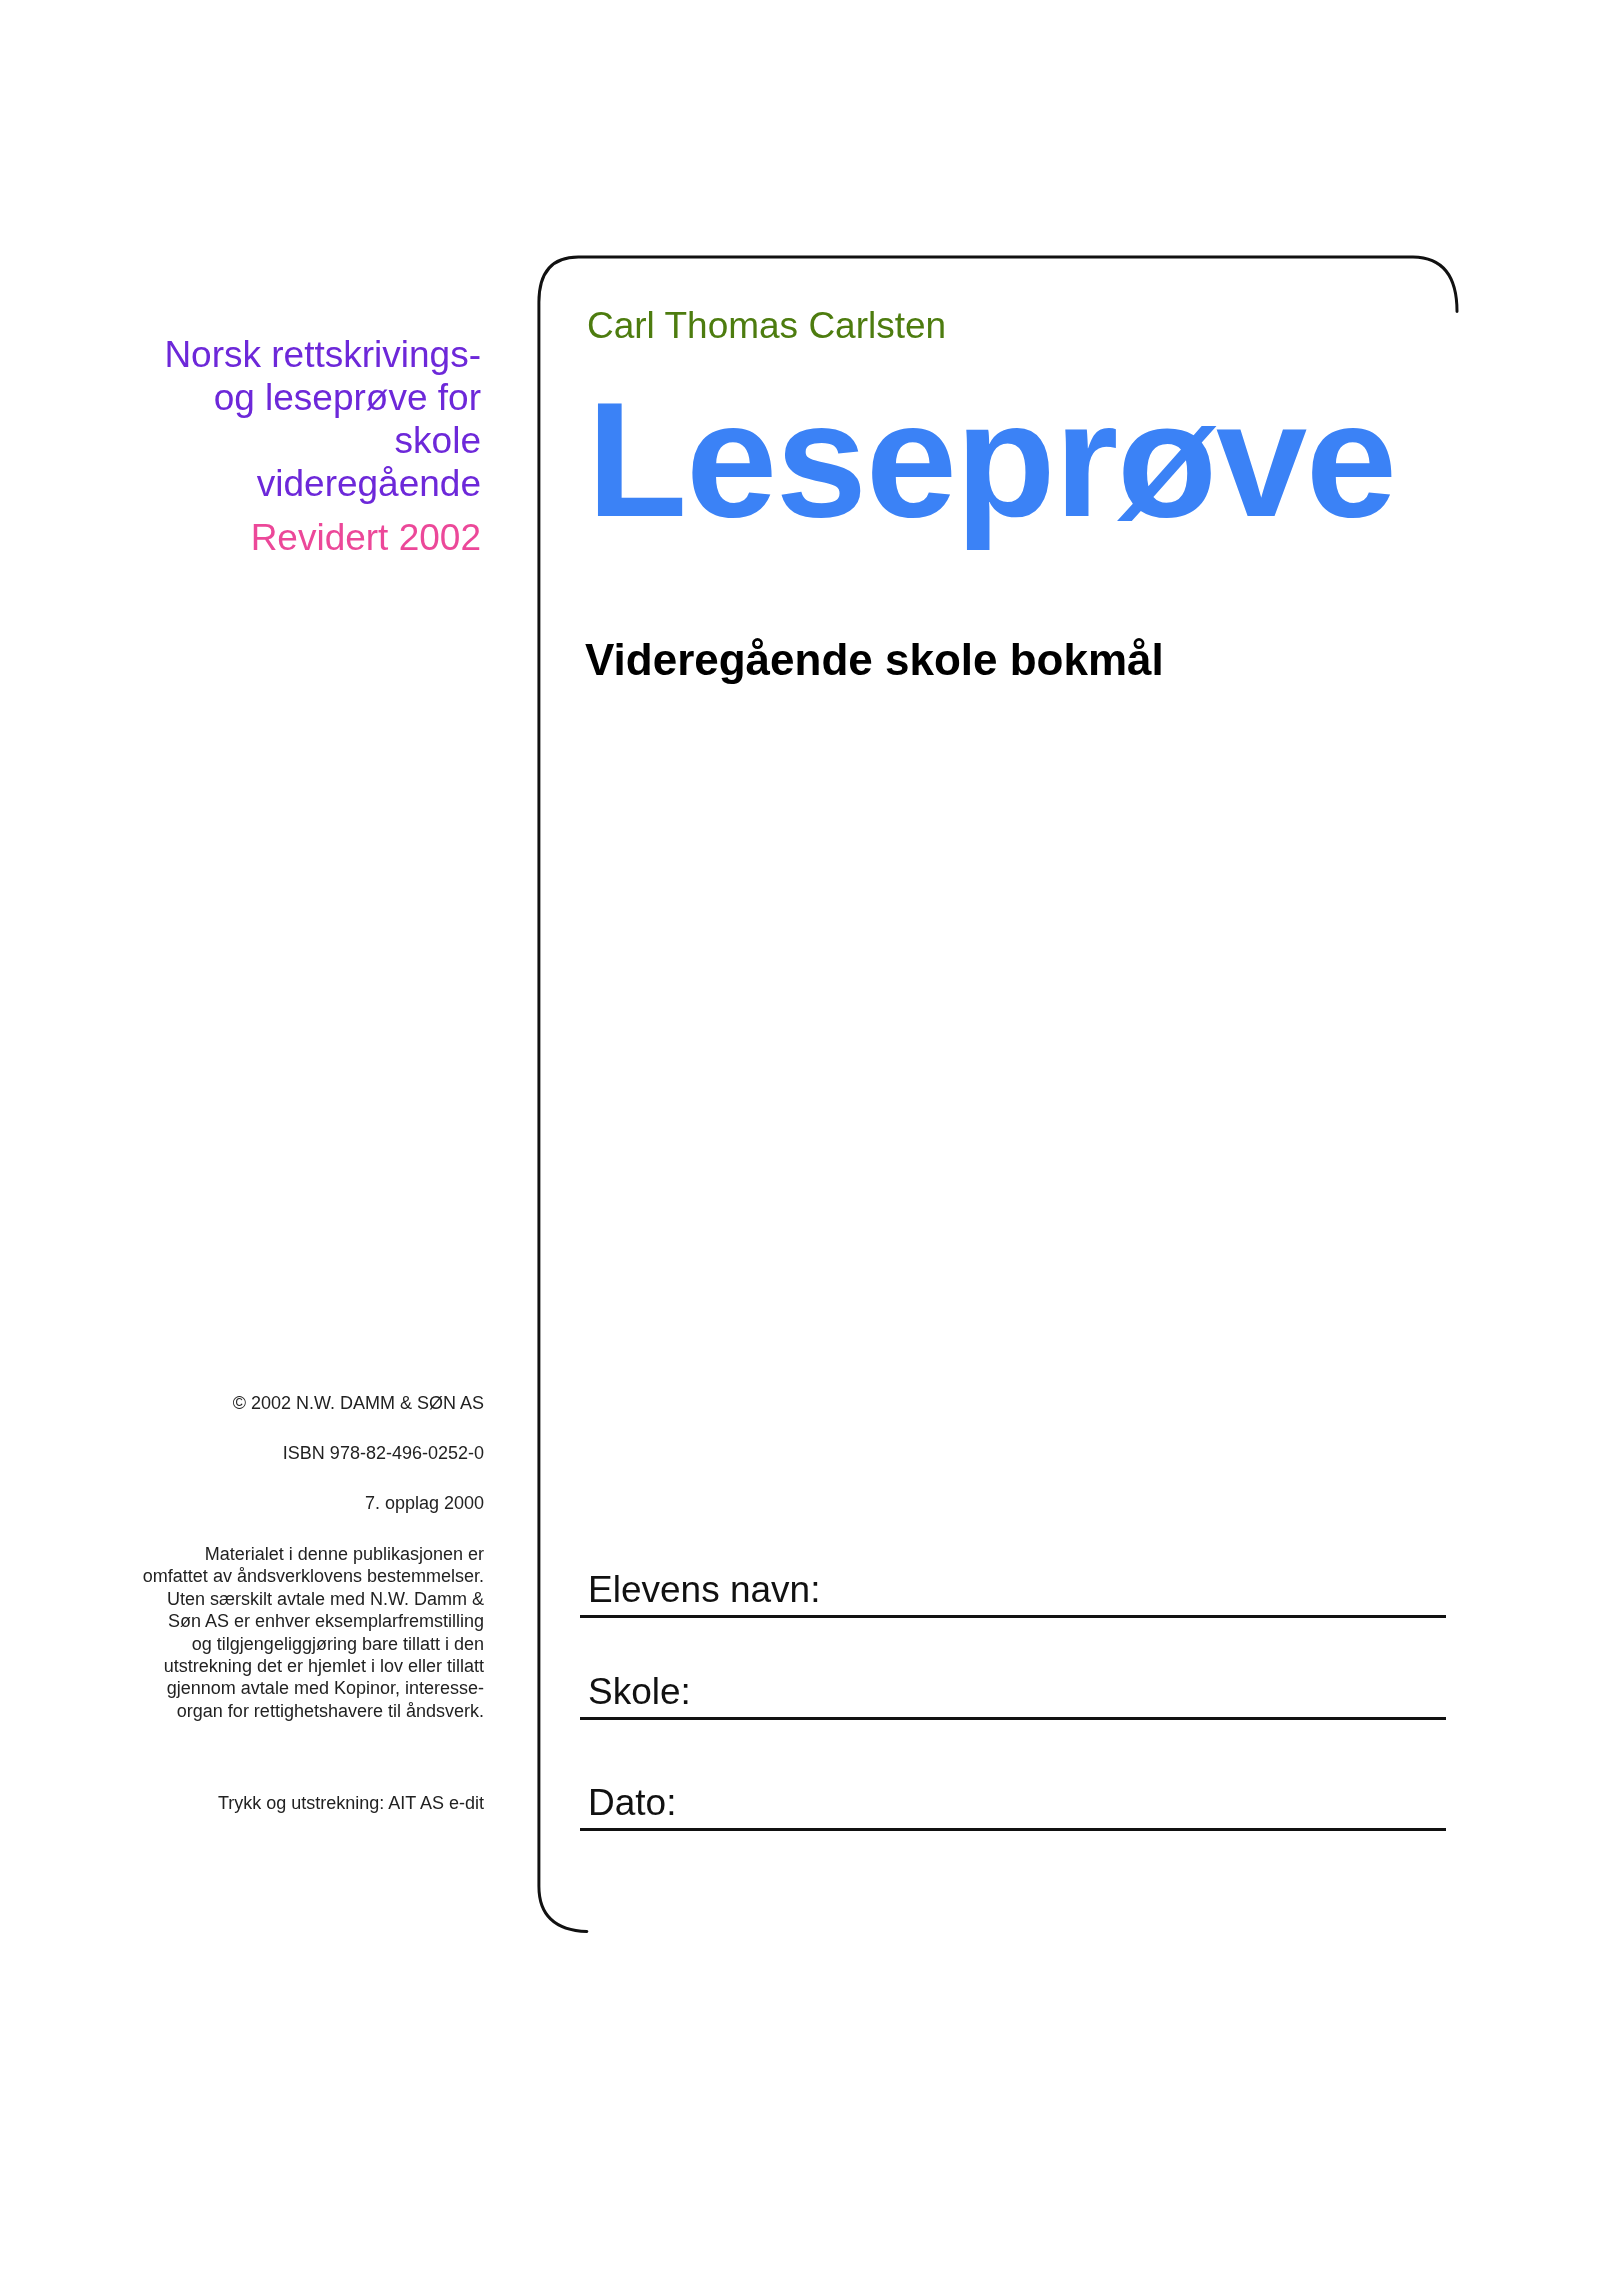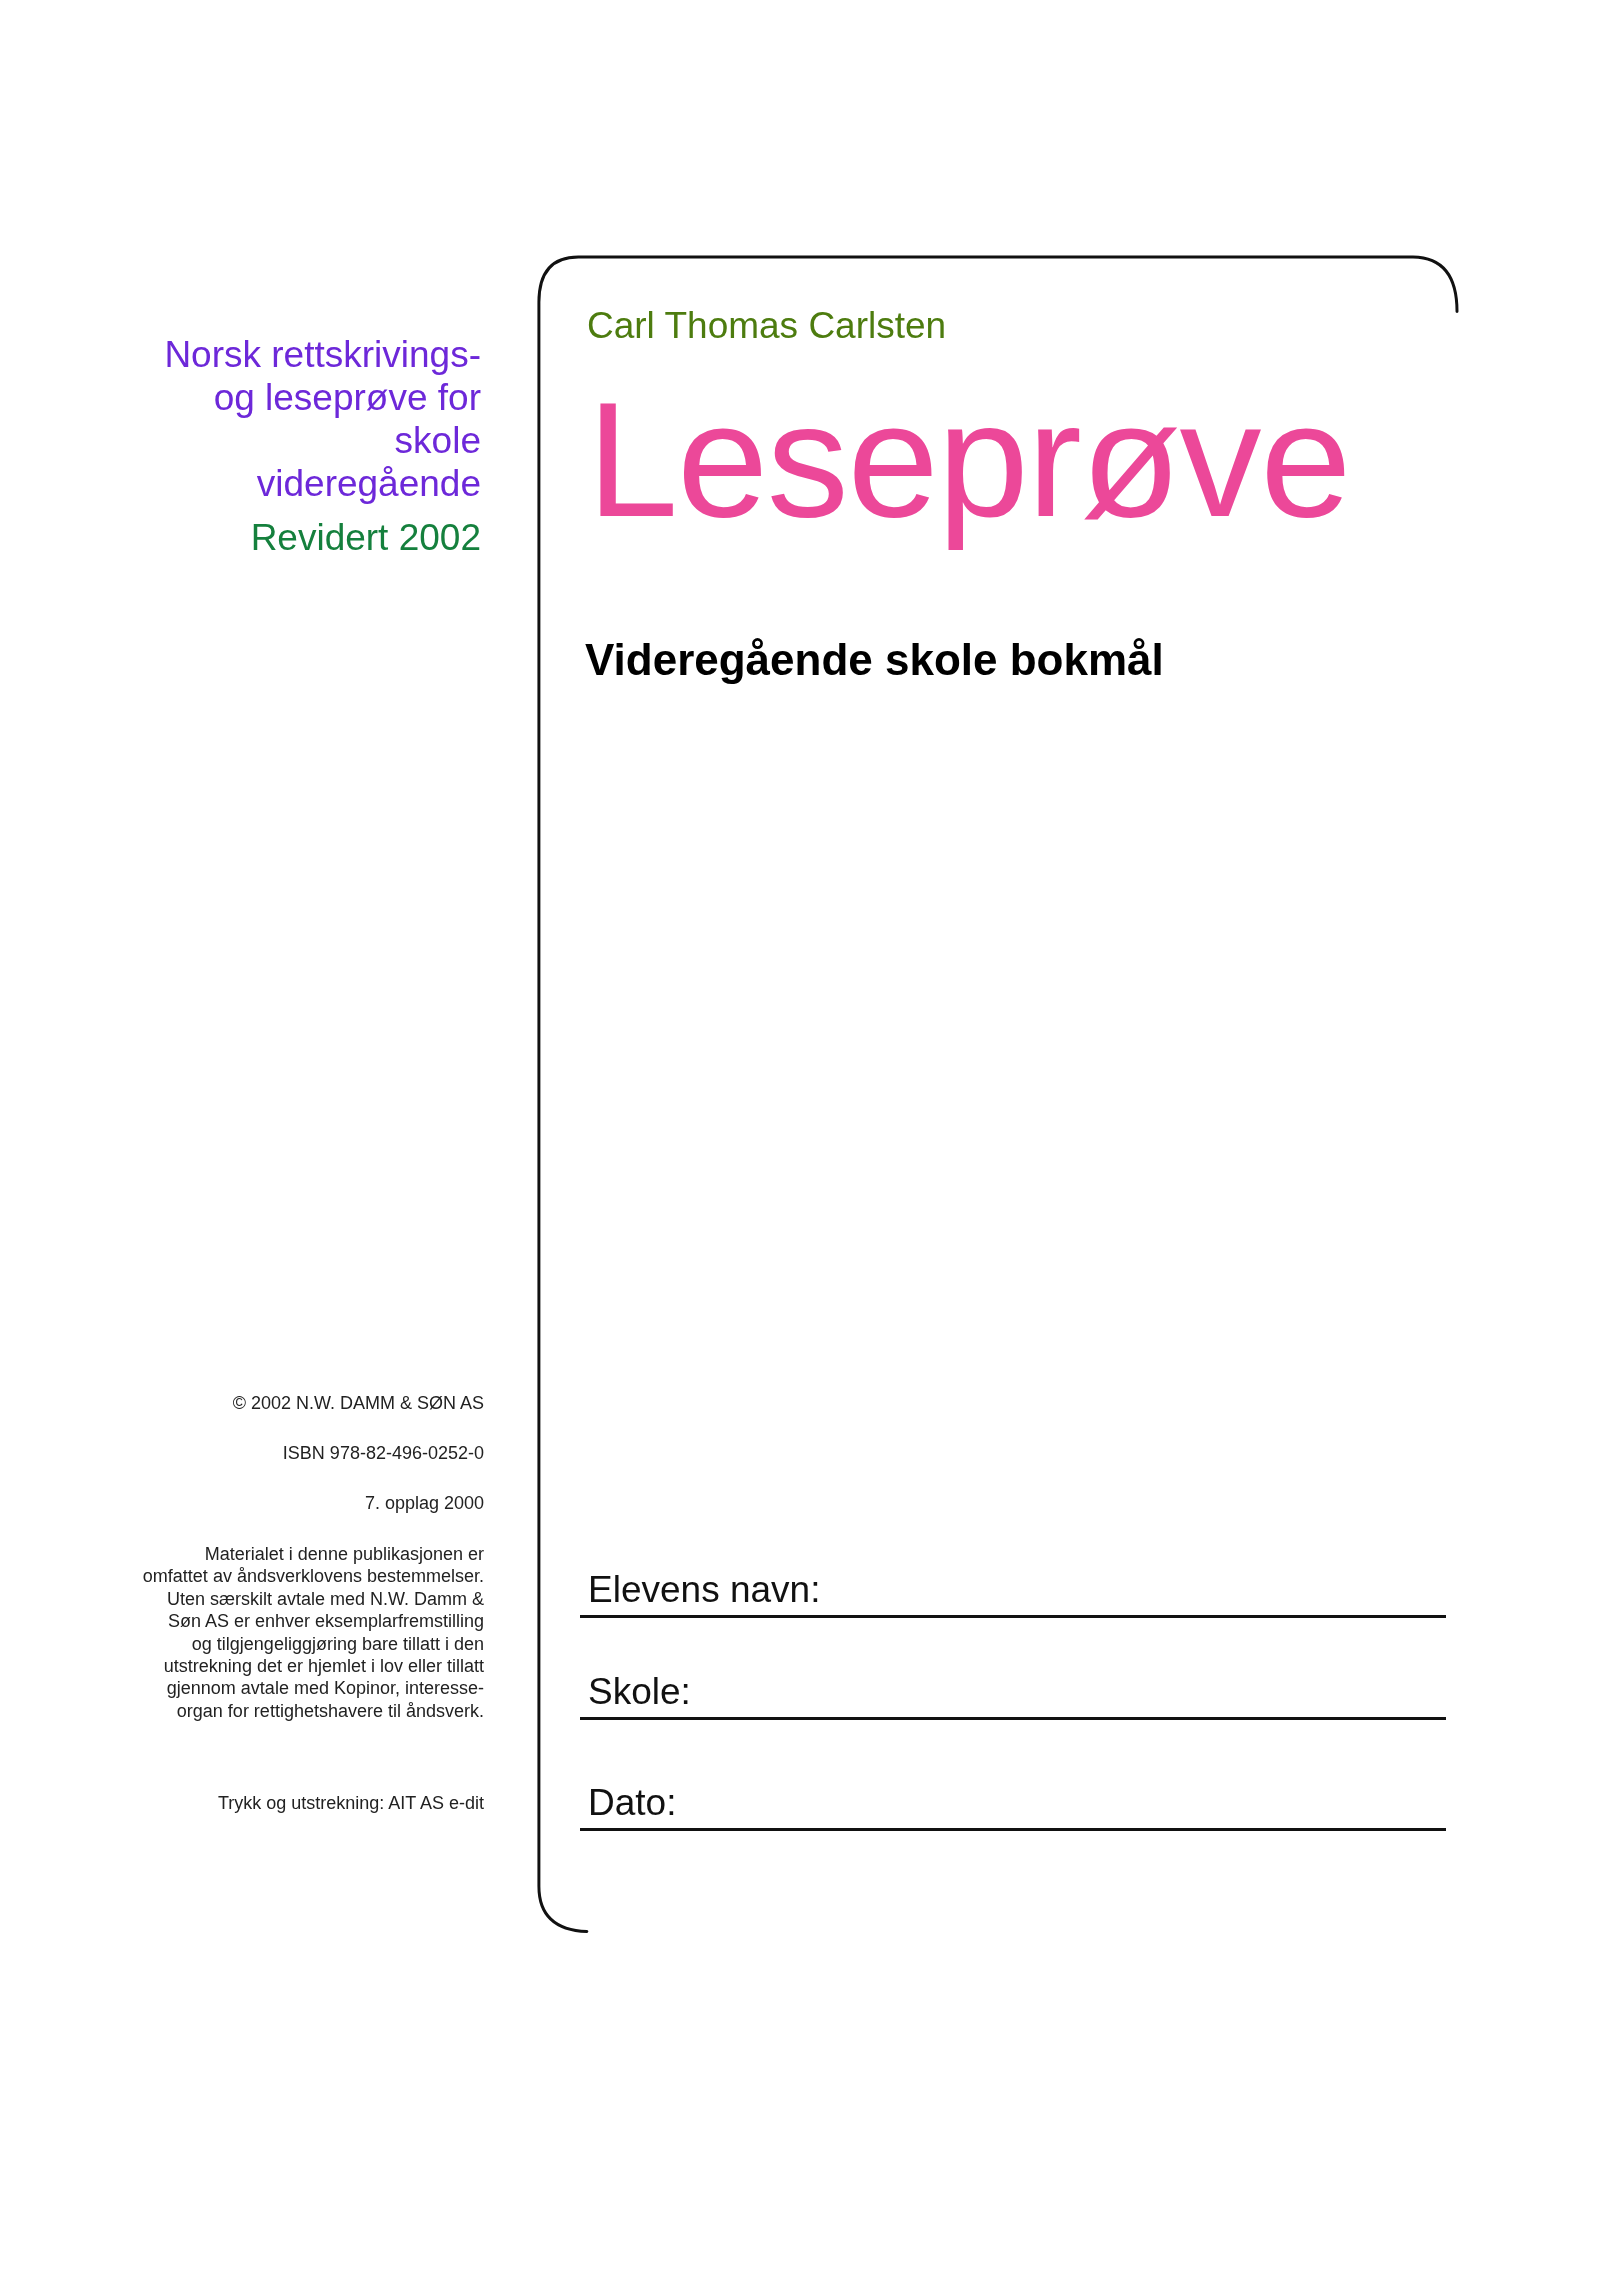--- a/index.html
+++ b/index.html
@@ -8,40 +8,40 @@
     font-family: "Liberation Sans", sans-serif; color: #0a0a0a;
   }
   .abs { position: absolute; }
   
   .left-title {
     right: 1139px; top: 301px; width: 460px;
     text-align: right; font-size: 37px; line-height: 43px; color: #6d28d9; margin-top: 32px;
   }
   .left-title span { display: block; }
   .revised {
-    right: 1139px; top: 516px; text-align: right; font-size: 37px; line-height: 43px; color: #15803d;
+    right: 1139px; top: 516px; text-align: right; font-size: 37px; line-height: 43px; color: #ec4899;
     white-space: nowrap;
   }
   .imprint {
     right: 1136px; width: 460px; text-align: right; color: #222;
     font-size: 18px; line-height: 22.4px;
   }
   .imprint-line { white-space: nowrap; }
   .legal span { display: block; white-space: nowrap; }
 
   
   svg.frame { position: absolute; left: 0; top: 0; }
 
   
   .author {
     left: 587px; top: 304px; font-size: 37px; line-height: 43px; color: #4d7c0f; white-space: nowrap;
   }
   .main-title {
-    left: 587px; top: 368px; font-size: 164px; line-height: 184px; font-weight: normal;
-    letter-spacing: -1.3px; white-space: nowrap; color: #ec4899;
+    left: 587px; top: 368px; font-size: 164px; line-height: 184px; font-weight: bold;
+    letter-spacing: -1.3px; white-space: nowrap; color: #3b82f6;
   }
   .subtitle {
     left: 585px; top: 623px; font-size: 44px; line-height: 74px; font-weight: bold;
     white-space: nowrap; color: #000;
   }
   .field {
     left: 580px; width: 866px; height: 53px;
   }
   .field-label {
     position: absolute; left: 8px; bottom: 9.2px; font-size: 37px; line-height: 39px;

